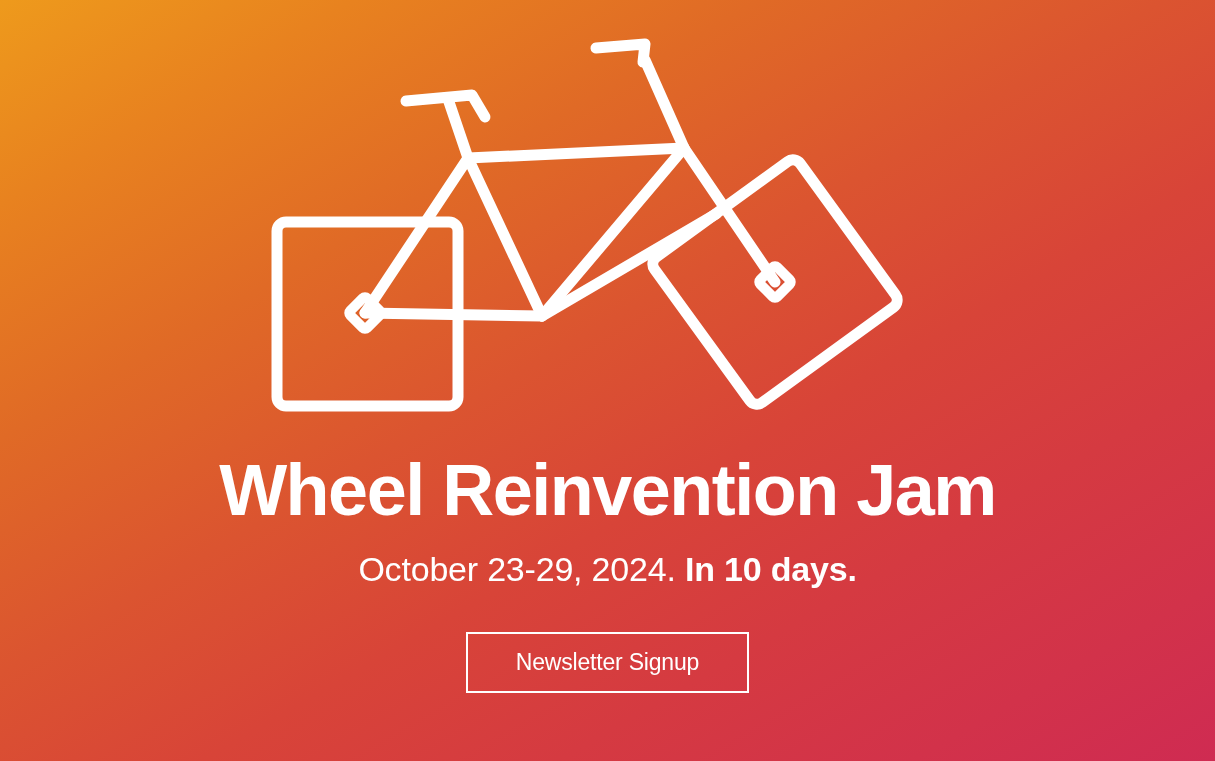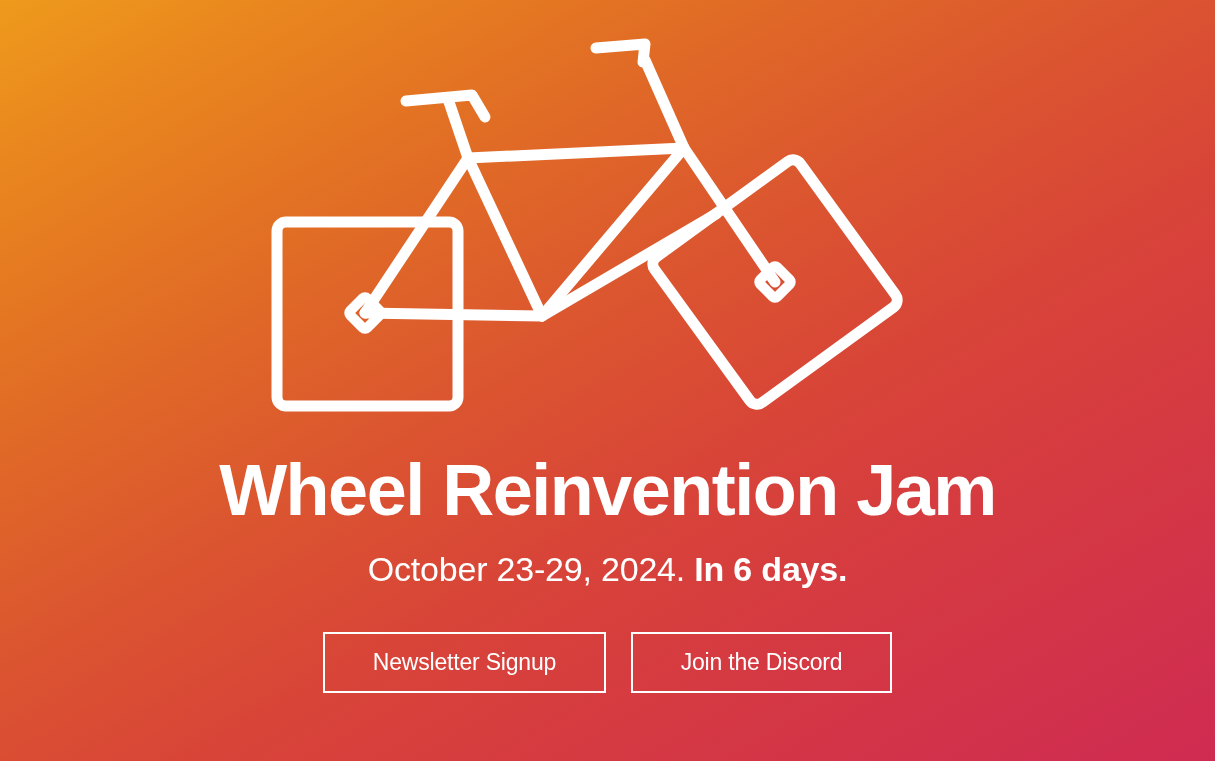--- a/index.html
+++ b/index.html
@@ -163,22 +163,21 @@
       <path class="bike-stroke" d="M 542 316 L 716 214"></path>
     </svg>
   </div>
 
   <div class="content">
 
     <h1 class="headline">Wheel Reinvention Jam</h1>
 
     <div class="subhead">
       <span class="date-part">October 23-29, 2024.</span>
-      <span class="countdown-part">In 6 days.</span>
+      <span class="countdown-part">In 10 days.</span>
     </div>
 
     <div class="button-row">
       <button class="hero-button" id="btn-newsletter">Newsletter Signup</button>
-      <button class="hero-button" id="btn-discord">Join the Discord</button>
     </div>
 
   </div>
 </div>
 
 </body></html>

